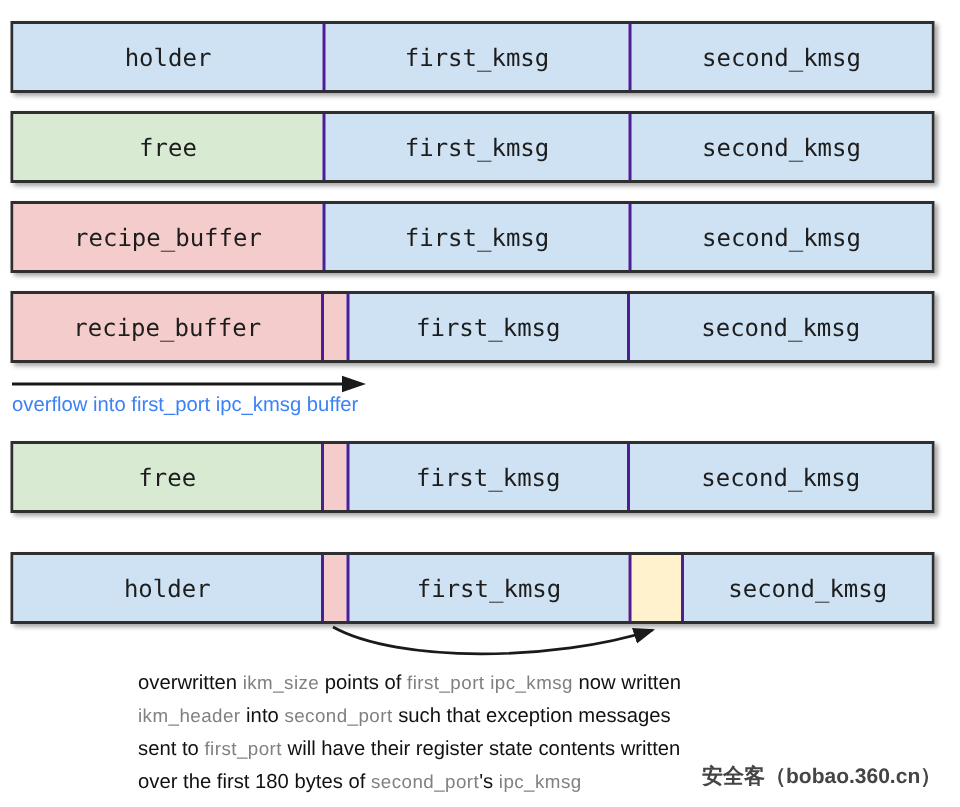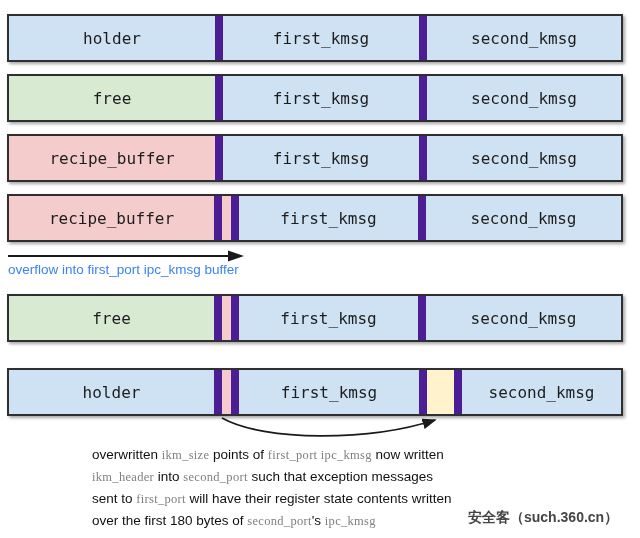--- a/index.html
+++ b/index.html
@@ -19,21 +19,21 @@
     display: flex;
     border: 2px solid #2f2f2f;
     box-shadow: 2px 2px 3px rgba(0,0,0,0.35);
     background: #ffffff;
   }
   .seg {
     position: relative;
     display: flex;
     align-items: center;
     justify-content: center;
-    border-left: 8px solid #4c1d95;
+    border-left: 2px solid #4c1d95;
     box-sizing: border-box;
     overflow: hidden;
   }
   .seg:first-child { border-left: none; }
   .seg-label {
     font-family: "DejaVu Sans Mono", monospace;
     font-size: 16px;
     color: #1d1d1d;
     white-space: nowrap;
   }
@@ -49,21 +49,21 @@
   .annotation {
     position: absolute;
     left: 92px; top: 444px;
     width: 480px;
     font-size: 13.5px;
     line-height: 21px;
     color: #111111;
   }
   .ann-line { white-space: nowrap; }
   .mono {
-    font-family: Liberation Serif, serif;
+    font-family: Liberation Sans, sans-serif;
     font-size: 12.5px;
     color: #808080;
     letter-spacing: 0.3px;
     text-align: center;
   }
 
   .watermark {
     position: absolute;
     left: 468px; top: 509px;
     font-size: 14px;
@@ -170,15 +170,15 @@
     <path d="M17,6 C60,30 165,29 230,8" fill="none" stroke="#1a1a1a" stroke-width="1.8" marker-end="url(#ah)"></path>
   </svg>
 
   <div class="annotation">
       <div class="ann-line"><span>overwritten </span><span class="mono">ikm_size</span><span> points of </span><span class="mono">first_port ipc_kmsg</span><span> now written</span></div>
       <div class="ann-line"><span class="mono">ikm_header</span><span> into </span><span class="mono">second_port</span><span> such that exception messages</span></div>
       <div class="ann-line"><span>sent to </span><span class="mono">first_port</span><span> will have their register state contents written</span></div>
       <div class="ann-line"><span>over the first 180 bytes of </span><span class="mono">second_port</span><span>'s </span><span class="mono">ipc_kmsg</span></div>
     </div>
 
-  <div class="watermark">安全客（such.360.cn）</div>
+  <div class="watermark">安全客（bobao.360.cn）</div>
 
 </div>
 
 </body></html>

